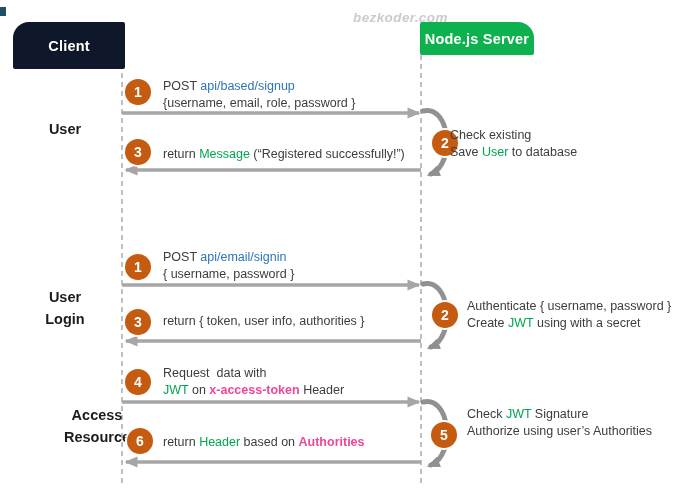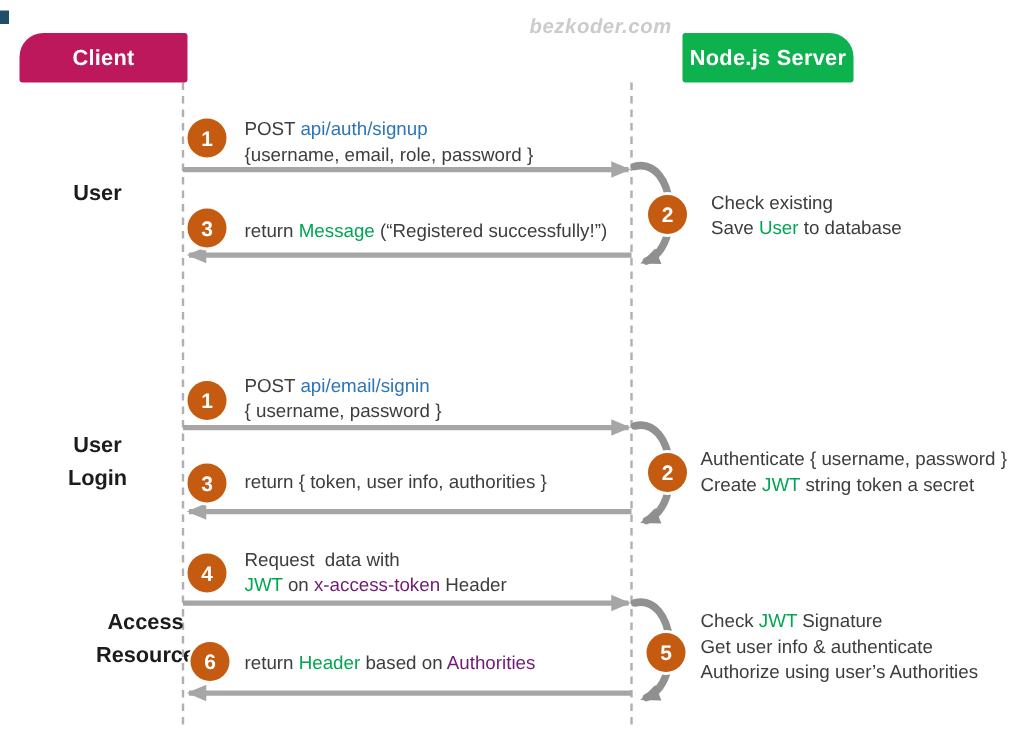--- a/index.html
+++ b/index.html
@@ -6,22 +6,22 @@
   .stage {
     position:relative; width:680px; height:500px; background:#ffffff;
     font-family:"Liberation Sans", sans-serif; overflow:hidden;
   }
   svg.layer { position:absolute; left:0; top:0; }
 
   .actor {
     position:absolute; color:#ffffff; font-weight:bold; font-size:14.5px;
     display:flex; align-items:center; justify-content:center; letter-spacing:0.2px;
   }
-  .actor-client { left:13px; top:22px; width:112px; height:33px; background:#be185d; border-radius:16px 2px 2px 2px; }
-  .actor-server { left:420px; top:22px; width:114px; height:33px; background:#0db14e; border-radius:2px 16px 2px 2px;margin-left:35px; }
+  .actor-client { left:13px; top:22px; width:112px; height:47px; background:#0f172a; border-radius:16px 2px 2px 2px; }
+  .actor-server { left:420px; top:22px; width:114px; height:33px; background:#0db14e; border-radius:2px 16px 2px 2px; }
 
   .watermark {
     position:absolute; left:316px; top:10px; font-style:italic; font-weight:bold;
     font-size:13.5px; color:#cbcbcb; letter-spacing:0.4px;margin-left:37px;
   }
 
   .edge-artifact { position:absolute; left:0; top:7px; width:6px; height:9px; background:#1f4e66; }
 
   .section-label {
     position:absolute; left:0; width:130px; text-align:center;
@@ -35,21 +35,21 @@
     position:absolute; width:26px; height:26px; border-radius:50%;
     background:#c55a11; color:#ffffff; font-weight:bold; font-size:14px;
     display:flex; align-items:center; justify-content:center;
     box-shadow:0 0 0 2px #ffffff;
   }
 
   .msg { position:absolute; font-size:12.5px; color:#3d3d3d; }
   .msg .line { line-height:17px; white-space:pre; }
   .blue  { color:#2e75b6; }
   .green { color:#00a651; font-weight:normal; }
-  .bold  { font-weight:normal; color:#701a75; }
+  .bold  { font-weight:bold; color:#ec4899; }
 </style>
 </head>
 <body>
 
 <div class="stage">
 
   <svg class="layer" width="680" height="500" viewBox="0 0 680 500">
     <defs>
       <marker id="head" markerUnits="userSpaceOnUse" markerWidth="16" markerHeight="14" refX="12" refY="6" orient="auto">
         <path d="M0.5,0.5 L13.5,6 L0.5,11.5 Z" fill="#a6a6a6"></path>
@@ -97,49 +97,48 @@
   <div class="badge" style="left:432px;top:130px">2</div>
   <div class="badge" style="left:125px;top:139px">3</div>
   <div class="badge" style="left:125px;top:254px">1</div>
   <div class="badge" style="left:432px;top:302px">2</div>
   <div class="badge" style="left:125px;top:309px">3</div>
   <div class="badge" style="left:125px;top:369px">4</div>
   <div class="badge" style="left:431px;top:422px">5</div>
   <div class="badge" style="left:127px;top:428px">6</div>
 
   <div class="msg" style="left:163px;top:78px">
-    <div class="line"><span>POST </span><span class="blue">api/auth/signup</span></div>
+    <div class="line"><span>POST </span><span class="blue">api/based/signup</span></div>
     <div class="line">{username, email, role, password }</div>
   </div>
-  <div class="msg" style="left:474px;top:127px">
+  <div class="msg" style="left:450px;top:127px">
     <div class="line">Check existing</div>
     <div class="line"><span>Save </span><span class="green">User</span><span> to database</span></div>
   </div>
   <div class="msg" style="left:163px;top:146px">
     <div class="line"><span>return </span><span class="green">Message</span><span> (“Registered successfully!”)</span></div>
   </div>
 
   <div class="msg" style="left:163px;top:249px">
     <div class="line"><span>POST </span><span class="blue">api/email/signin</span></div>
     <div class="line">{ username, password }</div>
   </div>
   <div class="msg" style="left:467px;top:298px">
     <div class="line">Authenticate { username, password }</div>
-    <div class="line"><span>Create </span><span class="green">JWT</span><span> string token a secret</span></div>
+    <div class="line"><span>Create </span><span class="green">JWT</span><span> using with a secret</span></div>
   </div>
   <div class="msg" style="left:163px;top:313px">
     <div class="line">return { token, user info, authorities }</div>
   </div>
 
   <div class="msg" style="left:163px;top:365px">
     <div class="line">Request  data with</div>
     <div class="line"><span class="green">JWT</span><span> on </span><span class="bold">x-access-token</span><span> Header</span></div>
   </div>
   <div class="msg" style="left:467px;top:406px">
     <div class="line"><span>Check </span><span class="green">JWT</span><span> Signature</span></div>
-    <div class="line">Get user info &amp; authenticate</div>
     <div class="line">Authorize using user’s Authorities</div>
   </div>
   <div class="msg" style="left:163px;top:434px">
     <div class="line"><span>return </span><span class="green">Header</span><span> based on </span><span class="bold">Authorities</span></div>
   </div>
 
 </div>
 
 </body></html>

